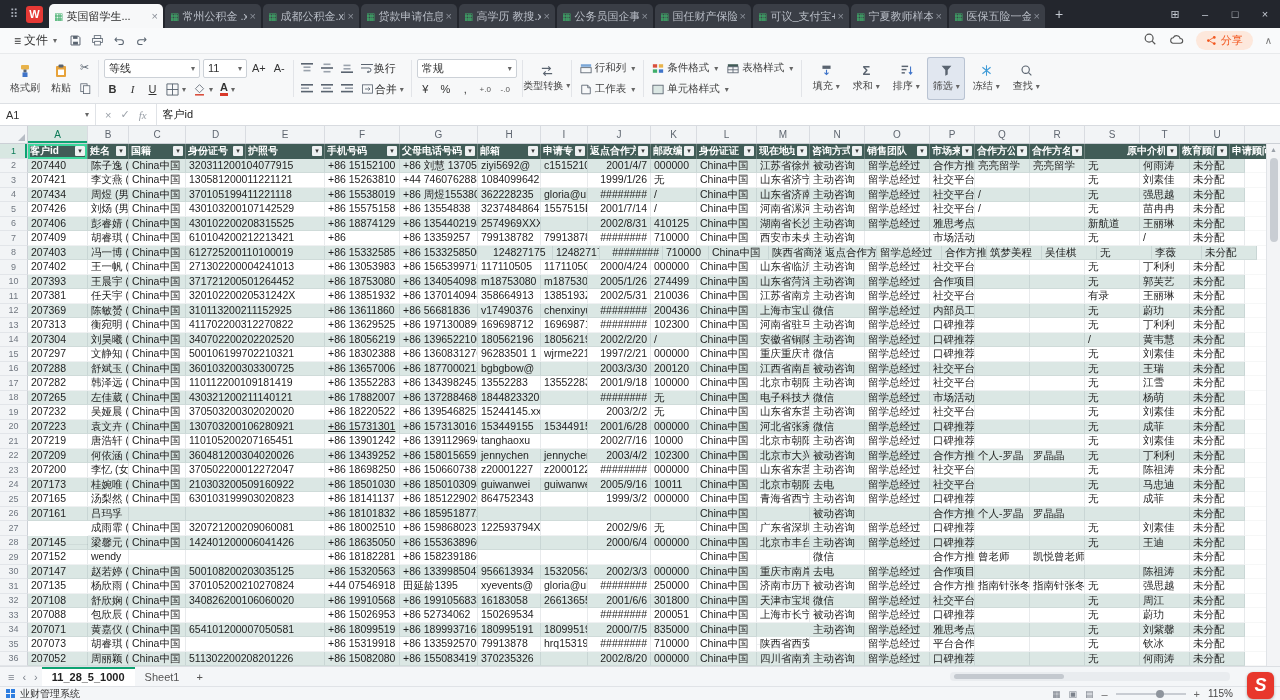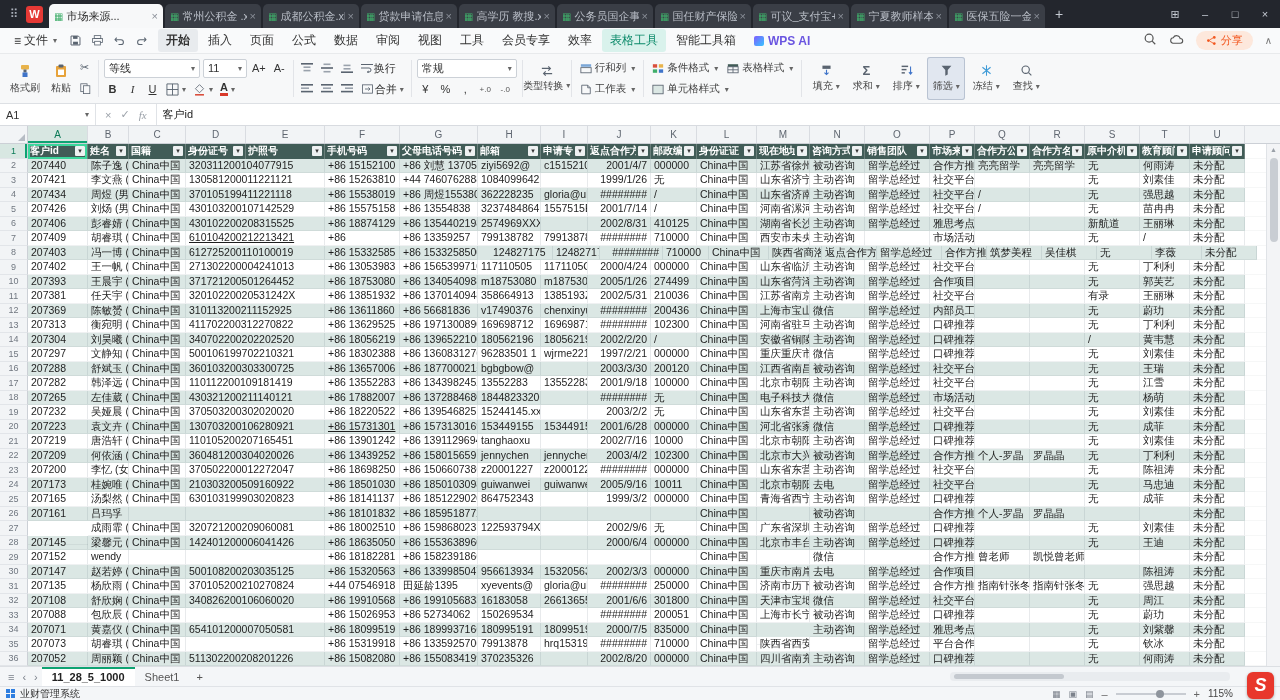--- a/index.html
+++ b/index.html
@@ -123,21 +123,21 @@
 <body>
 
 <div class="app">
 
   <div class="tabbar">
     <span class="launcher">⠿</span>
     <span class="wpslogo">W</span>
     <div class="tabstrip">
         <div class="ftab active">
           <div class="doc-ic">▦</div>
-          <div class="ftab-label">市场来源...</div>
+          <div class="ftab-label">英国留学生...</div>
           <div class="ftab-close">×</div>
         </div>
         <div class="ftab">
           <div class="doc-ic">▦</div>
           <div class="ftab-label">常州公积金 .xlsx</div>
           <div class="ftab-close">×</div>
         </div>
         <div class="ftab">
           <div class="doc-ic">▦</div>
           <div class="ftab-label">成都公积金.xlsx</div>
@@ -215,35 +215,20 @@
             <path d="M2.8 7h7a3 3 0 1 1 0 6h-3" fill="none" stroke="#5a6470" stroke-width="1.3"></path>
           </svg>
         </span>
       <span>
           <svg width="13" height="13" viewBox="0 0 16 16">
             <path d="M11.5 4.5 13.5 7l-2.5 2.5" fill="none" stroke="#5a6470" stroke-width="1.3"></path>
             <path d="M13.2 7h-7a3 3 0 1 0 0 6h3" fill="none" stroke="#5a6470" stroke-width="1.3"></path>
           </svg>
         </span>
     </div>
-    <div class="menu-items">
-        <div class="mitem active">开始</div>
-        <div class="mitem">插入</div>
-        <div class="mitem">页面</div>
-        <div class="mitem">公式</div>
-        <div class="mitem">数据</div>
-        <div class="mitem">审阅</div>
-        <div class="mitem">视图</div>
-        <div class="mitem">工具</div>
-        <div class="mitem">会员专享</div>
-        <div class="mitem">效率</div>
-        <div class="mitem ctx">表格工具</div>
-        <div class="mitem">智能工具箱</div>
-        <div class="mitem ai"><div class="ai-ic"></div>WPS AI</div>
-      </div>
     <div class="mright">
       <span><svg width="14" height="14" viewBox="0 0 16 16">
             <circle cx="7" cy="7" r="4.5" fill="none" stroke="#555" stroke-width="1.4"></circle>
             <path d="M10.5 10.5 14 14" stroke="#555" stroke-width="1.4"></path>
           </svg></span>
       <span><svg width="15" height="13" viewBox="0 0 16 14">
             <path d="M4 11a3 3 0 0 1 .5-5.9A4 4 0 0 1 12 6a2.5 2.5 0 0 1 .3 5H4z" fill="none" stroke="#555" stroke-width="1.2"></path>
           </svg></span>
       <span class="sharebtn">
         <svg width="11" height="11" viewBox="0 0 16 16">
@@ -647,21 +632,21 @@
             <div class="fbtn">▾</div>
           </div>
           <div class="hcell" style="width: 55px;">
             <div class="hlabel">合作方公</div>
             <div class="fbtn">▾</div>
           </div>
           <div class="hcell" style="width: 55px;">
             <div class="hlabel">合作方名</div>
             <div class="fbtn">▾</div>
           </div>
-          <div class="hcell" style="width: 55px;">
+          <div class="hcell" style="width: 55px; margin-left: 40px;">
             <div class="hlabel">原中介机</div>
             <div class="fbtn">▾</div>
           </div>
           <div class="hcell" style="width: 50px;">
             <div class="hlabel">教育顾问</div>
             <div class="fbtn">▾</div>
           </div>
           <div class="hcell" style="width: 55px;">
             <div class="hlabel">申请顾问</div>
             <div class="fbtn">▾</div>
@@ -791,21 +776,21 @@
           <div class="cell" style="width: 55px;">新航道</div>
           <div class="cell" style="width: 50px;">王丽琳</div>
           <div class="cell" style="width: 55px;">未分配</div>
           <div class="fill"></div>
         </div>
         <div class="grow even">
           <div class="gut">7</div>
           <div class="cell" style="width: 60px;">207409</div>
           <div class="cell" style="width: 41px;">胡睿琪 (女</div>
           <div class="cell" style="width: 57px;">China中国</div>
-          <div class="cell ovf" style="width: 60px; text-decoration: underline;">610104200212213421</div>
+          <div class="cell ovf" style="width: 60px;">610104200212213421</div>
           <div class="cell" style="width: 79px;"></div>
           <div class="cell" style="width: 75px;">+86</div>
           <div class="cell" style="width: 78px;">+86 13359257</div>
           <div class="cell" style="width: 63px;">799138782</div>
           <div class="cell" style="width: 47px;">79913878Z</div>
           <div class="cell num" style="width: 63px;">########</div>
           <div class="cell" style="width: 46px;">710000</div>
           <div class="cell" style="width: 60px;">China中国</div>
           <div class="cell" style="width: 53px;">西安市未央</div>
           <div class="cell" style="width: 55px;">主动咨询</div>

